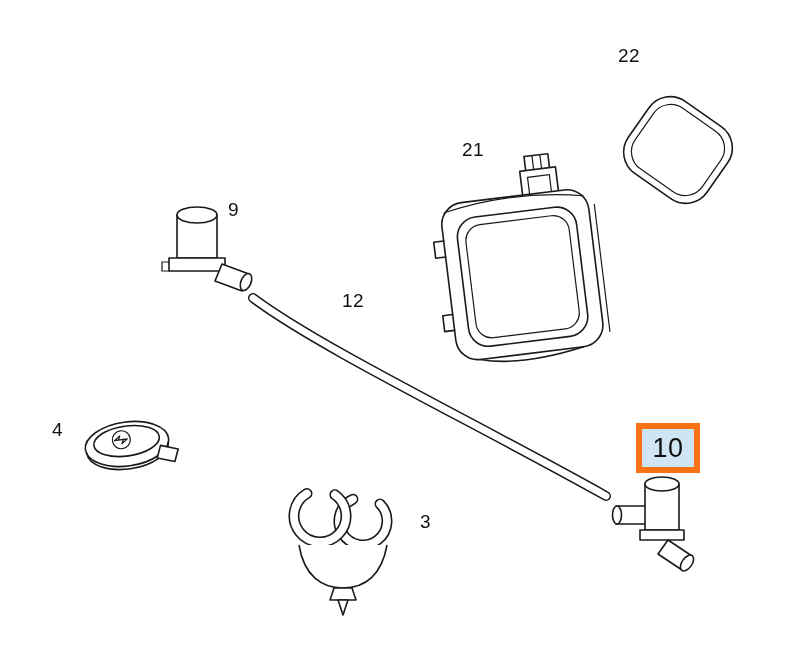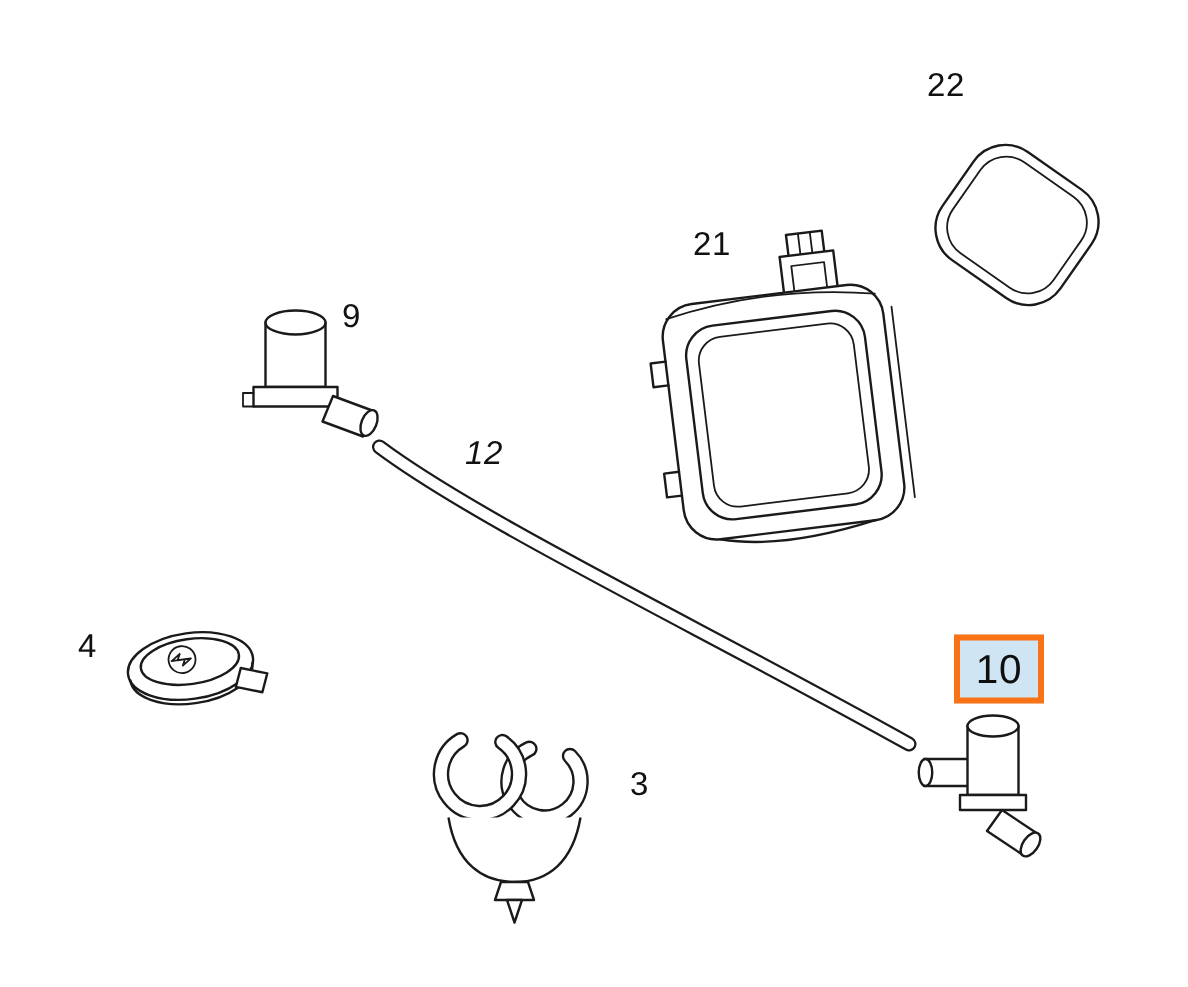--- a/index.html
+++ b/index.html
@@ -11,25 +11,25 @@
   
   .ln{fill:none;stroke:#1a1a1a;stroke-width:1.6;stroke-linejoin:round;stroke-linecap:round;}
   .fw{fill:#ffffff;stroke:#1a1a1a;stroke-width:1.6;stroke-linejoin:round;}
   .thin{fill:none;stroke:#1a1a1a;stroke-width:1.2;stroke-linejoin:round;stroke-linecap:round;}
   .tube-outer{fill:none;stroke:#1a1a1a;stroke-width:10;stroke-linecap:round;}
   .tube-inner{fill:none;stroke:#ffffff;stroke-width:7;stroke-linecap:round;}
   .clip-outer{fill:none;stroke:#1a1a1a;stroke-width:11;stroke-linecap:round;}
   .clip-inner{fill:none;stroke:#ffffff;stroke-width:7.8;stroke-linecap:round;}
   
   .part-label{
-    position:absolute;font-size:22px;color:#111111;line-height:1;
+    position:absolute;font-size:19px;color:#111111;line-height:1;
     user-select:none;cursor:pointer;letter-spacing:.5px;
   }
   .part-label.highlighted{
-    border:4px solid #f97316;background:#cfe5f3;
+    border:6px solid #f97316;background:#cfe5f3;
     width:52px;height:38px;display:flex;align-items:center;justify-content:center;
     font-size:27px;color:#0f0f0f;
   }
 </style>
 </head>
 <body>
 
 <div class="stage">
 
   <svg width="792" height="658" viewBox="0 0 792 658">
@@ -110,21 +110,21 @@
       <ellipse class="fw" cx="687" cy="563" rx="5" ry="9" transform="rotate(35 687 563)"></ellipse>
     </g>
   </svg>
 
   <div class="part-label" style="left:52px;top:420px;">4</div>
 
   <div class="part-label" style="left:228px;top:200px;">9</div>
 
   <div class="part-label highlighted" style="left:636px;top:423px;">10</div>
 
-  <div class="part-label" style="left:310px;top:291px;font-style:italic;">12</div>
+  <div class="part-label" style="left:342px;top:291px;">12</div>
 
   <div class="part-label" style="left:420px;top:512px;">3</div>
 
-  <div class="part-label" style="left:462px;top:152px;">21</div>
+  <div class="part-label" style="left:462px;top:140px;">21</div>
 
   <div class="part-label" style="left:618px;top:46px;">22</div>
 
 </div>
 
 </body></html>

